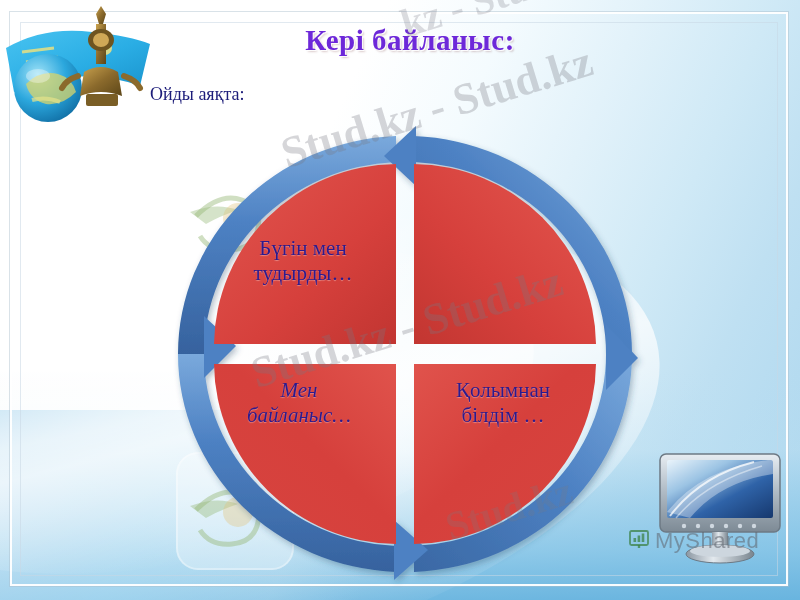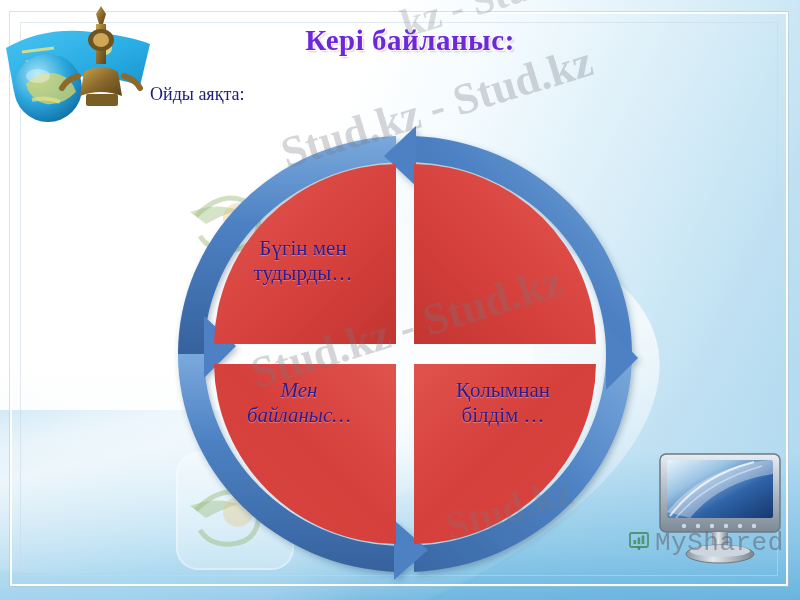--- a/index.html
+++ b/index.html
@@ -168,22 +168,22 @@
   
   .myshared {
     position: absolute;
     left: 628px; top: 528px;
     display: flex;
     align-items: center;
     gap: 5px;
     pointer-events: none;
   }
   .ms-text {
-    font-family: Liberation Mono, monospace;
-    font-size: 26px;
+    font-family: Liberation Sans, sans-serif;
+    font-size: 22px;
     color: rgba(95,100,110,0.55);
     letter-spacing: 0.5px;
   }
   .monitor { position: absolute; left: 650px; top: 450px; width: 136px; height: 118px; }
 </style>
 </head>
 <body>
 
 <div id="slide">
 

